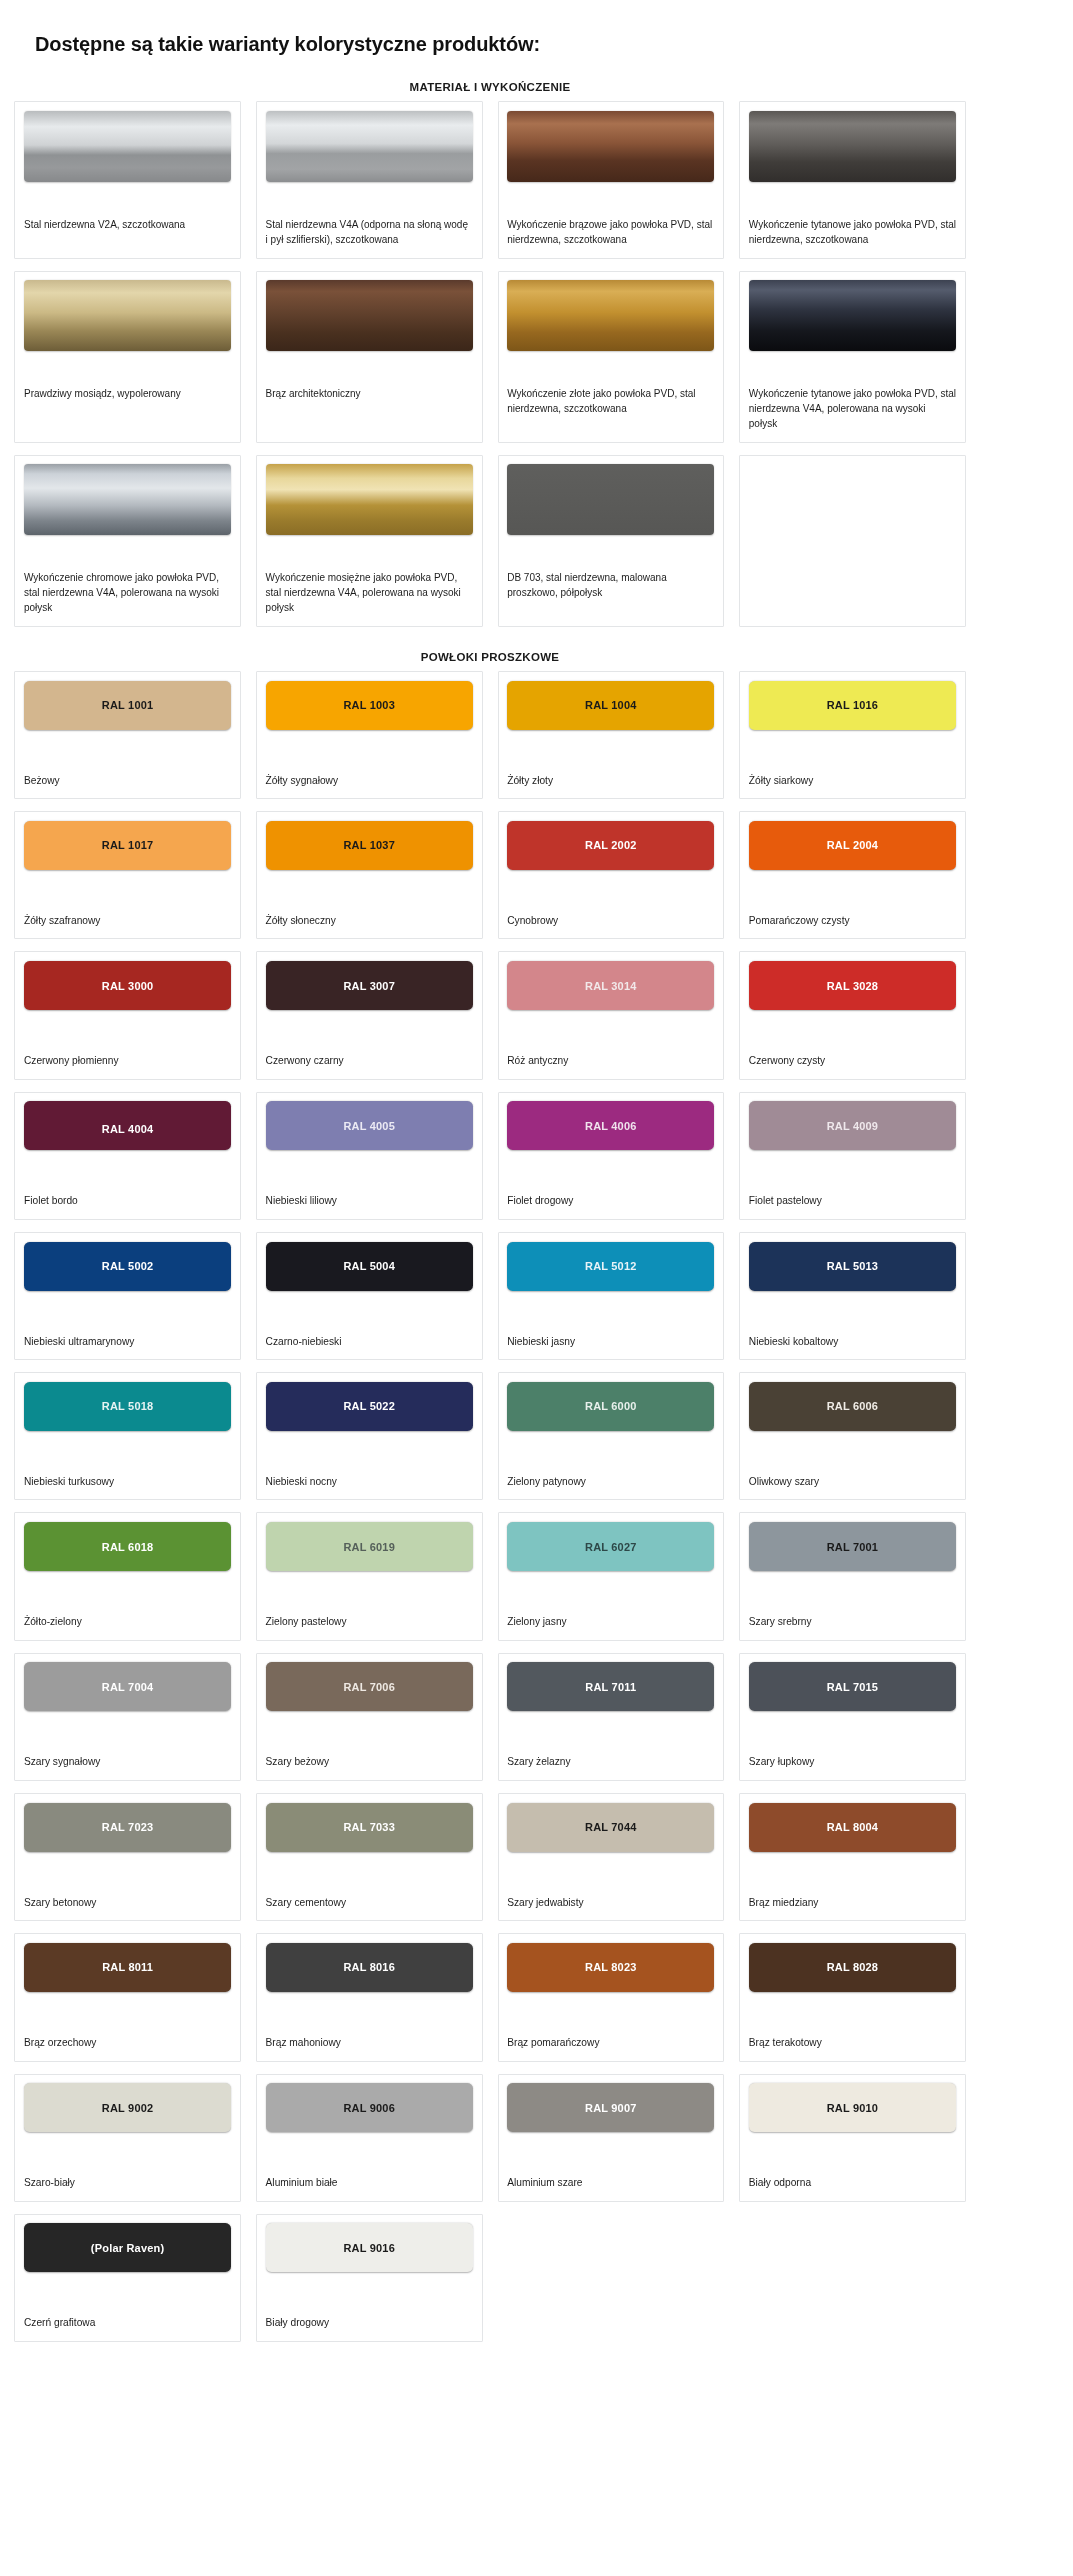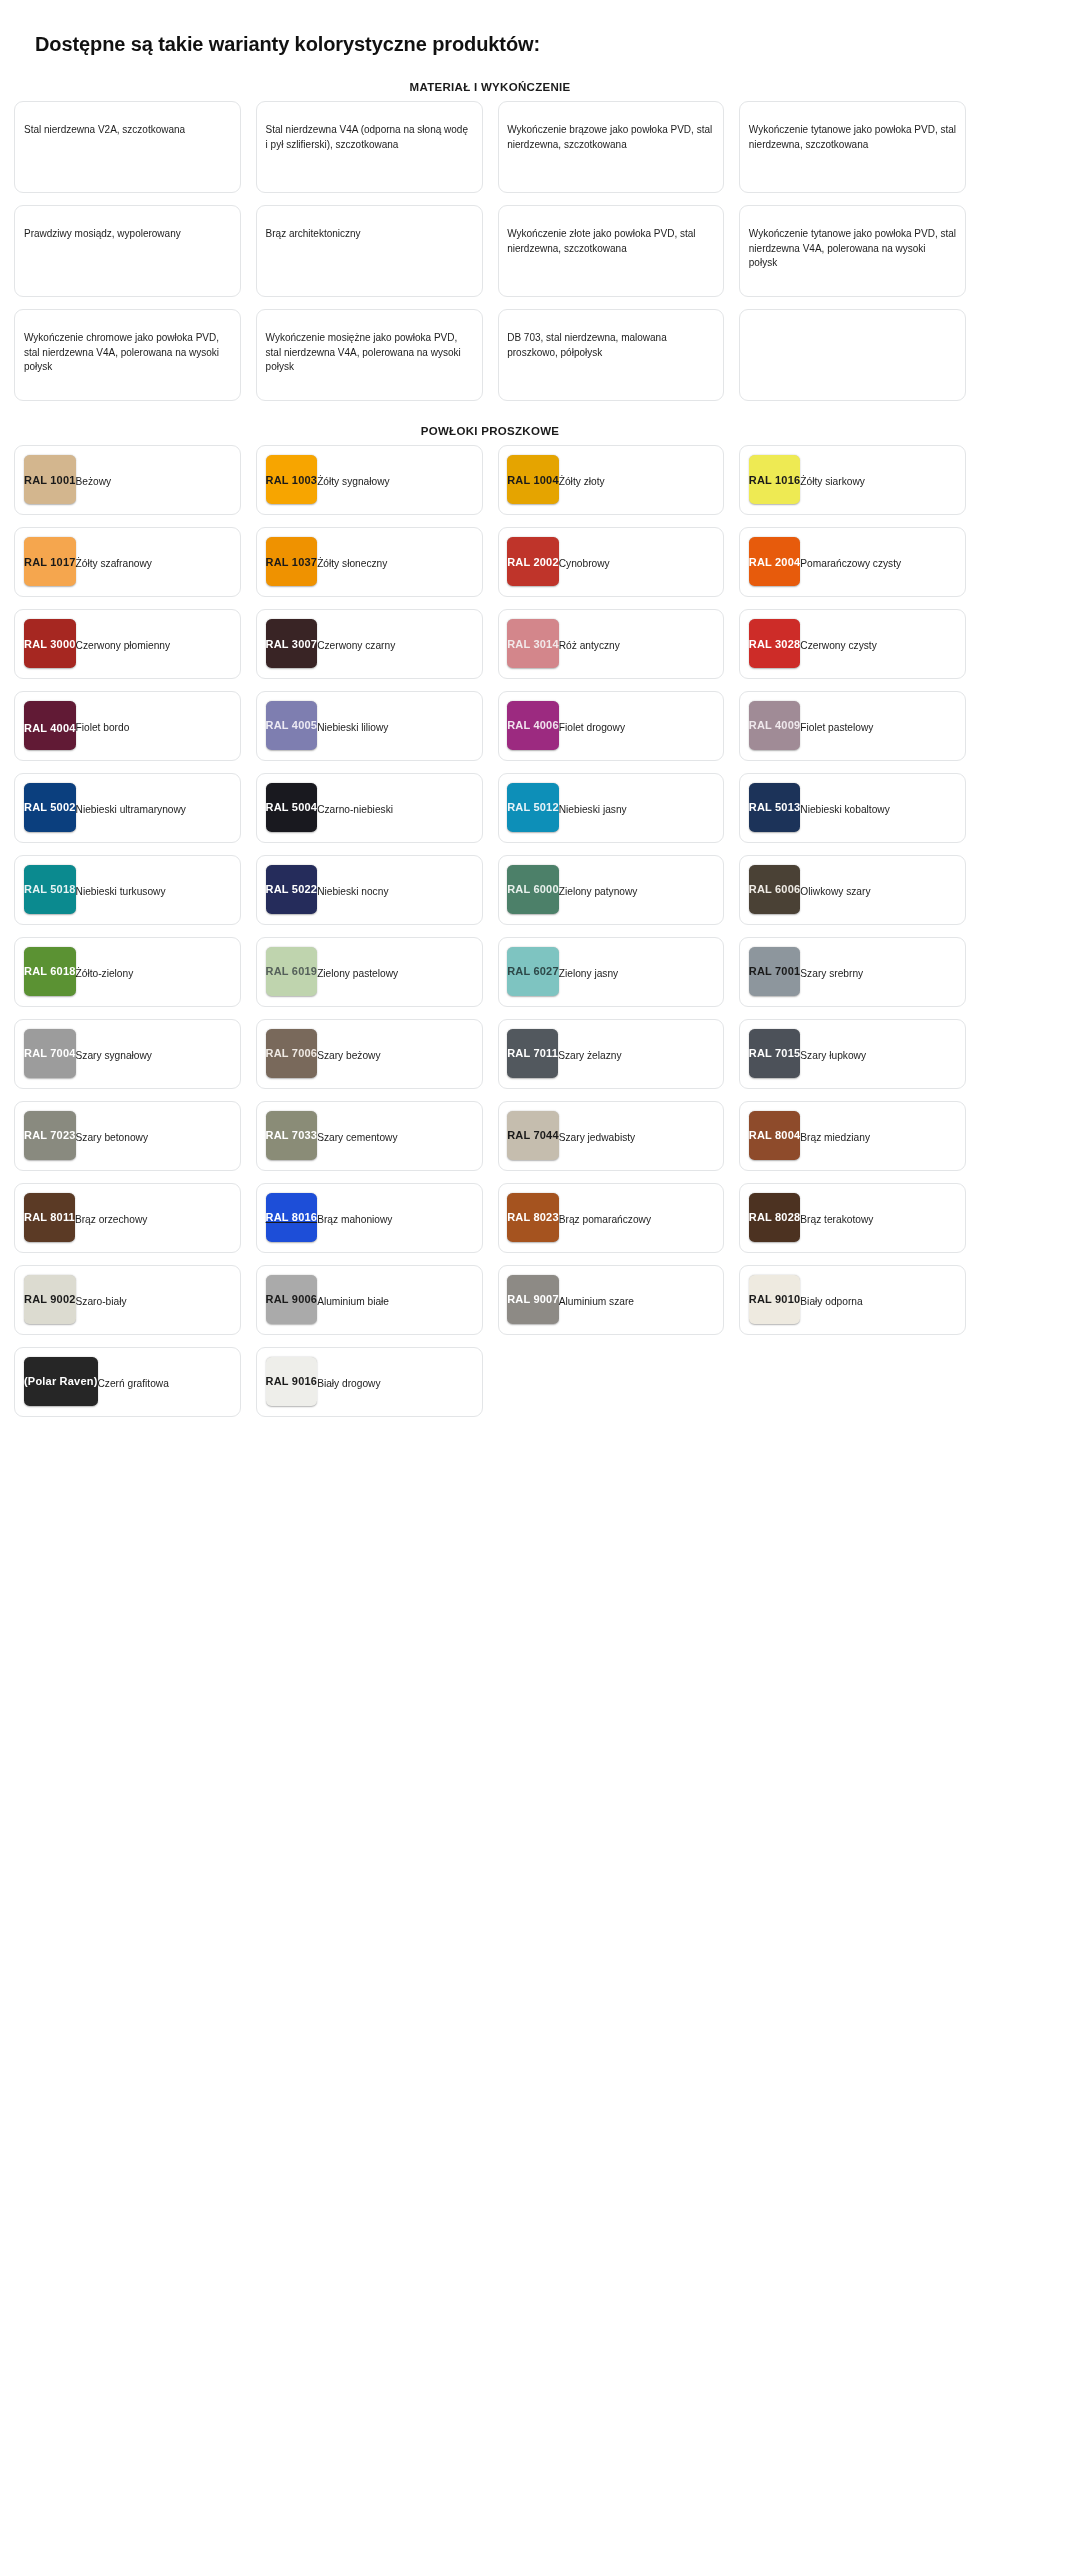--- a/index.html
+++ b/index.html
@@ -37,24 +37,25 @@
   }
   .grid {
     display: grid;
     grid-template-columns: repeat(4, 1fr);
     gap: 12px 15px;
     padding: 0 14.3px;
   }
   .card {
     background: #ffffff;
     border: 0.8px solid #e3e5e7;
-    border-radius: 9px;
+    border-radius: 1px;
     padding: 8.7px 8.7px 10.3px 8.7px;
     display: flex;
-    flex-direction: row;
+    flex-direction: column;
+    gap: 24px;
   }
   .card.empty {
     border: 0.8px solid #e3e5e7;
   }
   
   .swatch-mat {
     height: 71px;
     border-radius: 4px;
     box-shadow: 0 0.8px 1.6px rgba(0,0,0,0.22);
     flex: none;
@@ -363,21 +364,21 @@
         </div>
         <div class="ral-caption">Brąz miedziany</div>
       </div>
       <div class="card">
         <div class="swatch-ral" style="background: rgb(91, 58, 37);">
           <span class="ral-code" style="color: rgb(255, 255, 255);">RAL 8011</span>
         </div>
         <div class="ral-caption">Brąz orzechowy</div>
       </div>
       <div class="card">
-        <div class="swatch-ral" style="background: #1d4ed8; text-decoration: underline;">
+        <div class="swatch-ral" style="background: #404040;">
           <span class="ral-code" style="color: rgb(255, 255, 255);">RAL 8016</span>
         </div>
         <div class="ral-caption">Brąz mahoniowy</div>
       </div>
       <div class="card">
         <div class="swatch-ral" style="background: rgb(165, 83, 31);">
           <span class="ral-code" style="color: rgb(255, 255, 255);">RAL 8023</span>
         </div>
         <div class="ral-caption">Brąz pomarańczowy</div>
       </div>

